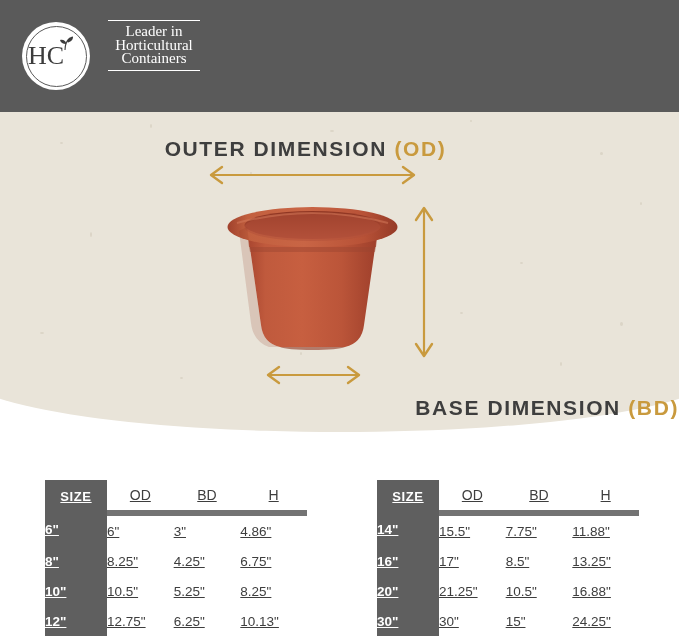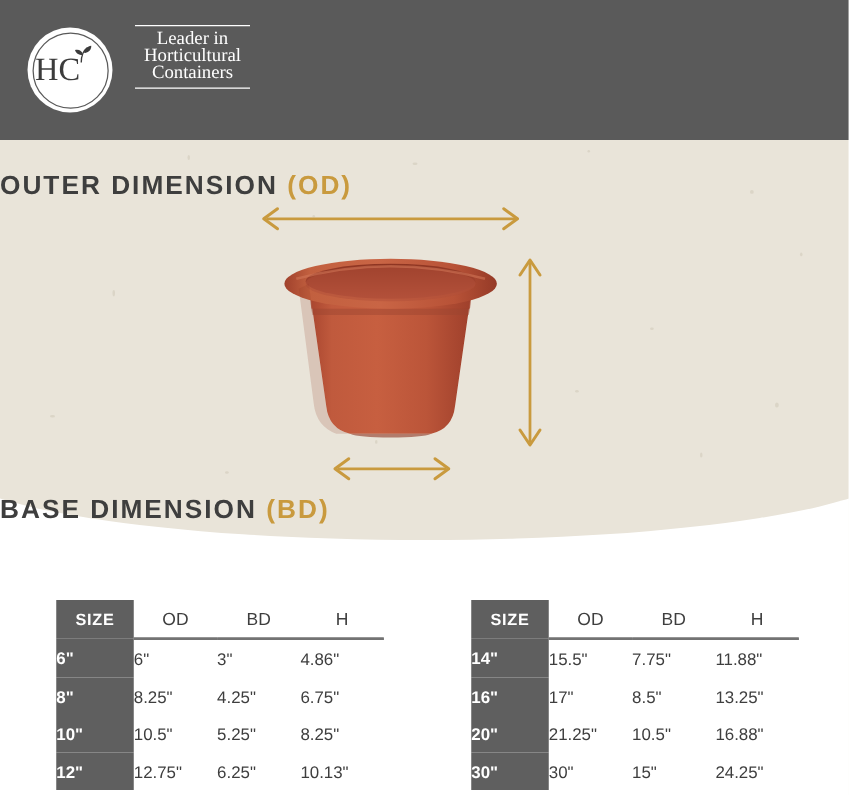--- a/index.html
+++ b/index.html
@@ -115,22 +115,22 @@
     position: absolute;
     font-family: "Liberation Sans", sans-serif;
     font-size: 21px;
     font-weight: bold;
     letter-spacing: 1.6px;
     color: #3e3e3e;
     white-space: nowrap;
   }
   .dim-label .code { color: #c99a3e; }
 
-  #label-od { left: 0; top: 25px; width: 611px; text-align: left; }
-  #label-bd { left: 0; top: 284px; width: 679px; text-align: left; }
+  #label-od { left: 0; top: 25px; width: 611px; text-align: center; }
+  #label-bd { left: 0; top: 284px; width: 679px; text-align: right; }
   #label-h  { left: 440px; top: 159px; }
 
   .arrow-h {
     position: absolute;
     height: 22px;
   }
   #arrow-od { left: 205px; top: 52px; width: 215px; }
   #arrow-bd { left: 262px; top: 252px; width: 103px; }
   #arrow-h-v { position: absolute; left: 413px; top: 90px; width: 22px; height: 160px; }
 
@@ -149,39 +149,40 @@
     border-collapse: collapse;
     width: 100%;
     table-layout: fixed;
   }
   table.dim-table th, table.dim-table td {
     font-family: "Liberation Sans", sans-serif;
     font-size: 13.5px;
     padding: 0;
     height: 30px;
     color: #3e3e3e;
+    text-decoration: underline;
   }
   table.dim-table th.size-head {
     background: #5f5f5f;
     color: #ffffff;
     font-size: 13px;
     font-weight: bold;
     letter-spacing: 0.6px;
     width: 62px;
   }
   table.dim-table td.size-cell {
     background: #5f5f5f;
     color: #ffffff;
     font-weight: bold;
     font-size: 13.5px;
   }
   table.dim-table th.col-head {
     font-weight: normal;
     font-size: 14px;
-    border-bottom: 2px solid #737373;
+    border-bottom: 6px solid #737373;
   }
 </style>
 </head>
 <body>
 
 <div id="header">
 
   <div id="logo-block">
     <div id="logo-mark">
       <div class="ring"></div>

